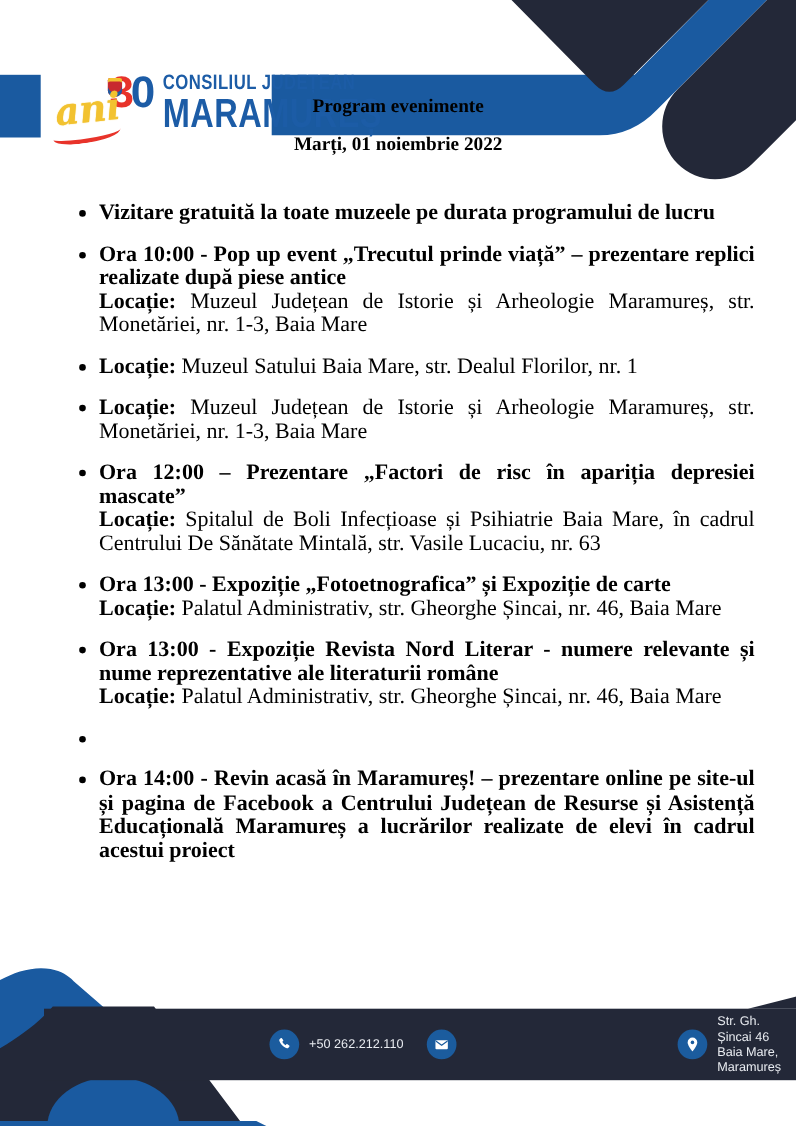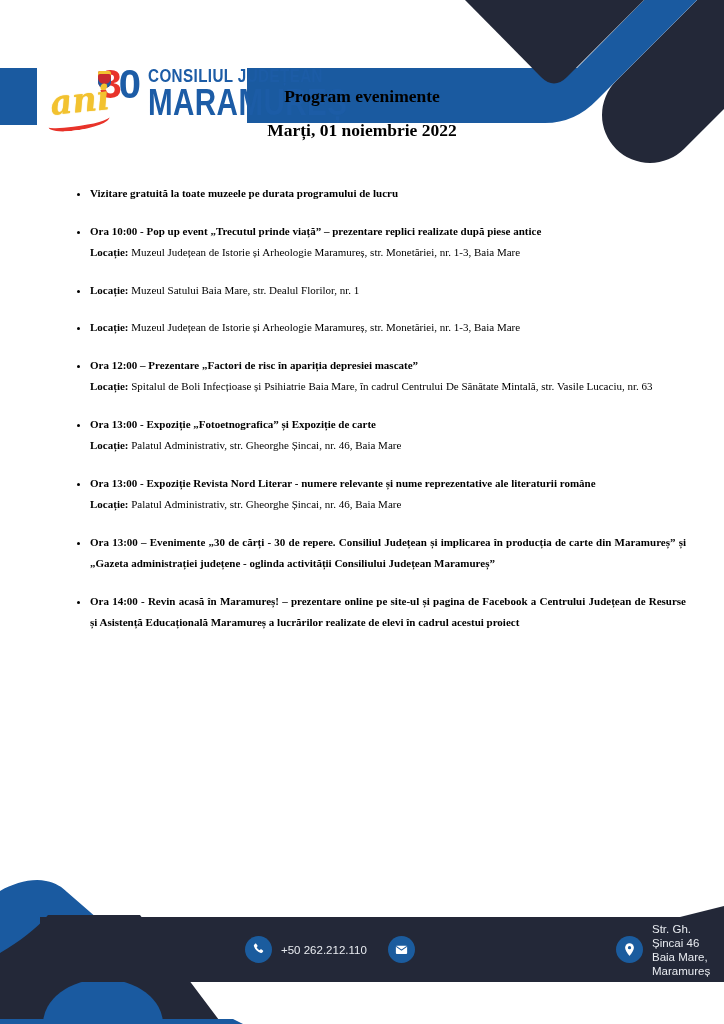--- a/index.html
+++ b/index.html
@@ -25,21 +25,21 @@
   .logo-text{margin-left:10px;color:#1c5ca6;font-family:"Liberation Sans",sans-serif;font-weight:bold;
     transform:scaleX(.8);transform-origin:left top;white-space:nowrap;padding-top:8px;}
   .org1{font-size:19px;line-height:19px;letter-spacing:.5px;}
   .org2{font-size:37px;line-height:36px;letter-spacing:.5px;}
   
   .content{position:relative;padding-top:86px;font-family:Liberation Serif, serif;}
   .doc-title,.doc-date{margin:0;text-align:center;font-size:17.5px;font-weight:bold;}
   .doc-date{margin-top:13px;}
   
   ul.events{margin:42px 0 0 68px;padding:0 0 0 22px;width:596px;list-style:disc outside;}
-  ul.events li{margin:0 0 16px 0;font-size:11px;line-height:21.5px;text-align:justify;}
+  ul.events li{margin:0 0 16px 0;font-size:20px;line-height:21.5px;text-align:justify;}
   .evt-title{display:block;font-weight:bold;}
   .evt-loc{display:block;}
   .loc-label{font-weight:bold;}
   
   .deco-bottom{position:absolute;left:0;bottom:0;width:724px;height:164px;pointer-events:none;}
   .footer-bar{position:absolute;left:40px;right:0;top:917px;height:65px;background:#232838;}
   .f-group{position:absolute;top:0;height:65px;display:flex;align-items:center;gap:9px;
     font-family:"Liberation Sans",sans-serif;color:#e8ebf0;font-size:11.5px;line-height:14px;}
   .f-phone{left:205px;}
   .f-mail{left:348px;}
@@ -100,21 +100,20 @@
       </li>
       <li>
         <span class="evt-title">Ora 13:00 - Expoziție „Fotoetnografica” și Expoziție de carte</span>
         <span class="evt-loc"><b class="loc-label">Locație:</b> <span>Palatul Administrativ, str. Gheorghe Șincai, nr. 46, Baia Mare</span></span>
       </li>
       <li>
         <span class="evt-title">Ora 13:00 - Expoziție Revista Nord Literar - numere relevante și nume reprezentative ale literaturii române</span>
         <span class="evt-loc"><b class="loc-label">Locație:</b> <span>Palatul Administrativ, str. Gheorghe Șincai, nr. 46, Baia Mare</span></span>
       </li>
       <li>
-        <span class="evt-title">Ora 13:00 – Evenimente „30 de cărți - 30 de repere. Consiliul Județean și implicarea în producția de carte din Maramureș” și „Gazeta administrației județene - oglinda activității Consiliului Județean Maramureș”</span>
       </li>
       <li>
         <span class="evt-title">Ora 14:00 - Revin acasă în Maramureș! – prezentare online pe site-ul și pagina de Facebook a Centrului Județean de Resurse și Asistență Educațională Maramureș a lucrărilor realizate de elevi în cadrul acestui proiect</span>
       </li>
     </ul>
   </div>
 
   <svg class="deco-bottom" viewBox="0 860 724 164" xmlns="http://www.w3.org/2000/svg">
 
     <path d="M0,891 C14,883 32,878 46,881 C56,883 62,887 67,892 L105,925 C72,947 32,959 0,965 Z" fill="#1a5aa0"></path>

